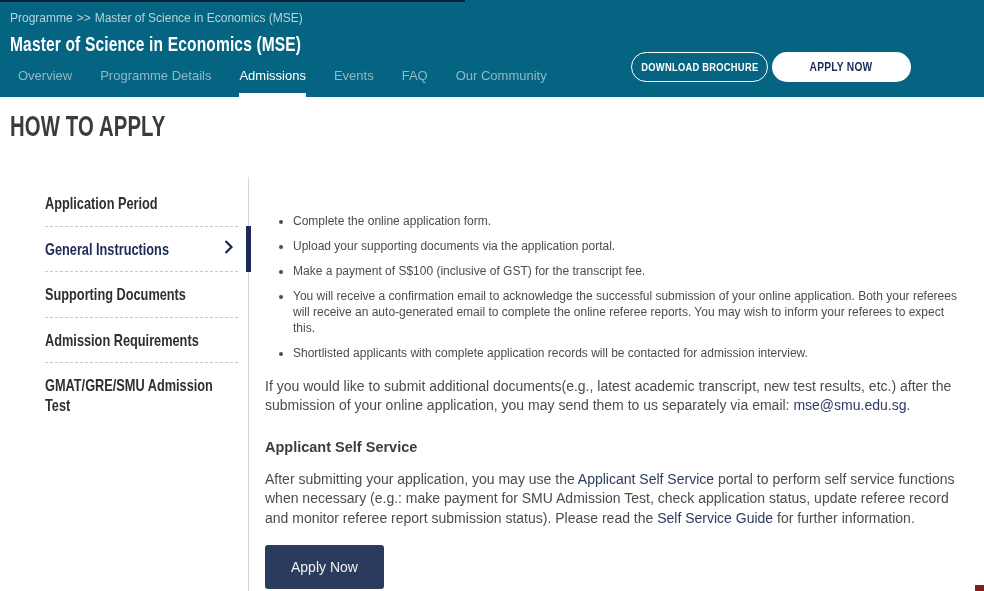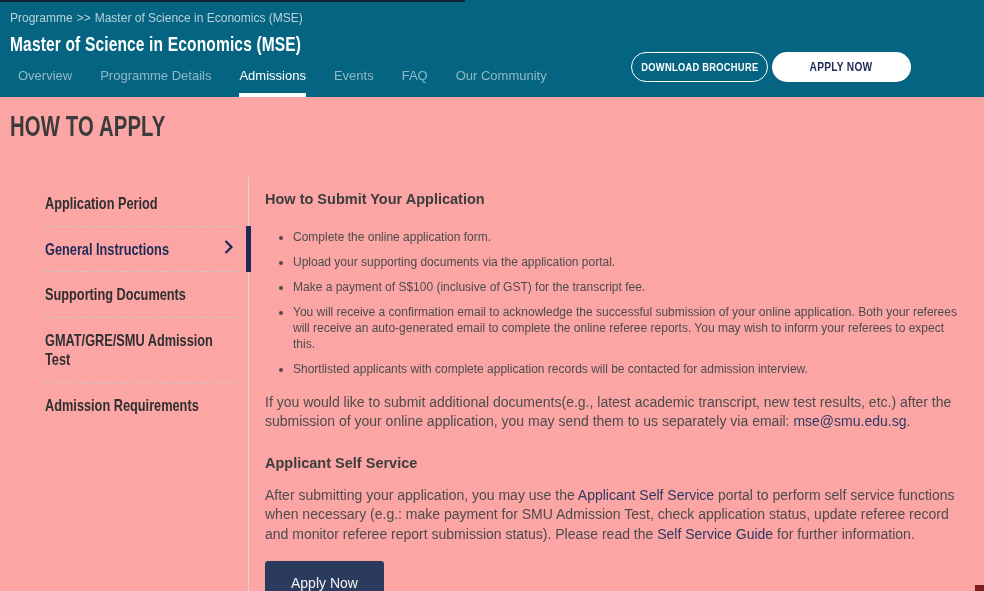--- a/index.html
+++ b/index.html
@@ -1,18 +1,18 @@
 <!DOCTYPE html>
 <html><head>
 <meta charset="utf-8">
 <style>
   * { margin:0; padding:0; box-sizing:border-box; }
   html,body { background:#e8e8e8; }
   body { font-family:"Liberation Sans", sans-serif; }
-  .viewport { position:relative; width:984px; height:591px; background:#fca5a5; overflow:hidden; }
+  .viewport { position:relative; width:984px; height:591px; background:#ffffff; overflow:hidden; }
 
   
   .header { position:relative; width:100%; height:97px; background:#046481; }
   .top-strip { position:absolute; top:0; left:0; width:465px; height:2px; background:#0d2230; }
   .breadcrumb { position:absolute; top:11px; left:10px; font-size:12px; color:#b9d3da; }
   .breadcrumb a { color:#b9d3da; text-decoration:none; cursor:pointer; }
   .breadcrumb .sep { margin:0 4px; }
   .prog-title { position:absolute; top:32px; left:10px; color:#ffffff; font-size:21px; font-weight:bold; white-space:nowrap; }
   .cond { display:inline-block; transform:scaleX(0.74); transform-origin:0 50%; letter-spacing:0.2px; }
   .cond-c { display:inline-block; transform:scaleX(0.85); transform-origin:50% 50%; letter-spacing:0.3px; }
@@ -99,29 +99,28 @@
           <span class="side-chevron">
             <svg width="11" height="15" viewBox="0 0 11 15">
                 <path d="M2.5 1.5 L8.5 7.5 L2.5 13.5" stroke="#1e2a55" stroke-width="2.2" fill="none"></path>
               </svg>
           </span>
         </div>
         <div class="side-item">
           <span class="side-label">Supporting Documents</span>
         </div>
         <div class="side-item">
-          <span class="side-label">GMAT/GRE/SMU Admission Test</span>
+          <span class="side-label">Admission Requirements</span>
         </div>
         <div class="side-item">
-          <span class="side-label">Admission Requirements</span>
+          <span class="side-label">GMAT/GRE/SMU Admission Test</span>
         </div>
       </aside>
 
       <section class="content">
-        <h3>How to Submit Your Application</h3>
 
         <ul class="steps">
           <li>Complete the online application form.</li>
           <li>Upload your supporting documents via the application portal.</li>
           <li>Make a payment of S$100 (inclusive of GST) for the transcript fee.</li>
           <li>You will receive a confirmation email to acknowledge the successful submission of your online application. Both your referees will receive an auto-generated email to complete the online referee reports. You may wish to inform your referees to expect this.</li>
           <li>Shortlisted applicants with complete application records will be contacted for admission interview.</li>
         </ul>
 
         <p><span>If you would like to submit additional documents(e.g., latest academic transcript, new test results, etc.) after the submission of your online application, you may send them to us separately via email: </span><a class="link">mse@smu.edu.sg</a><span>.</span></p>

